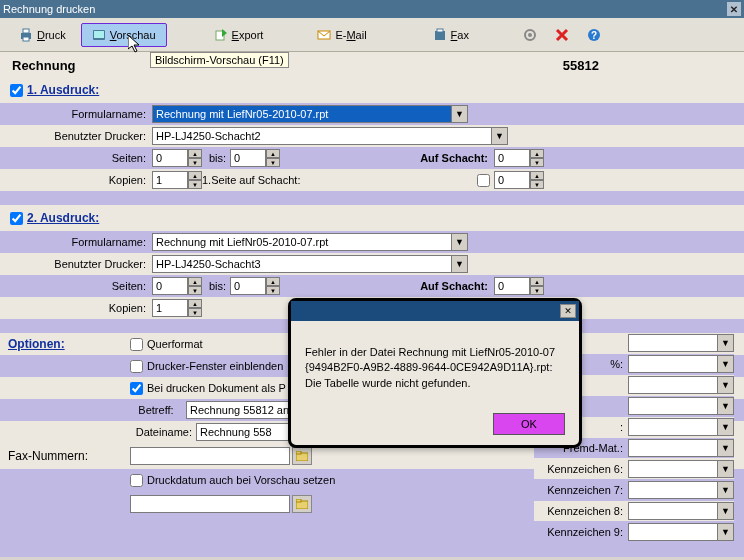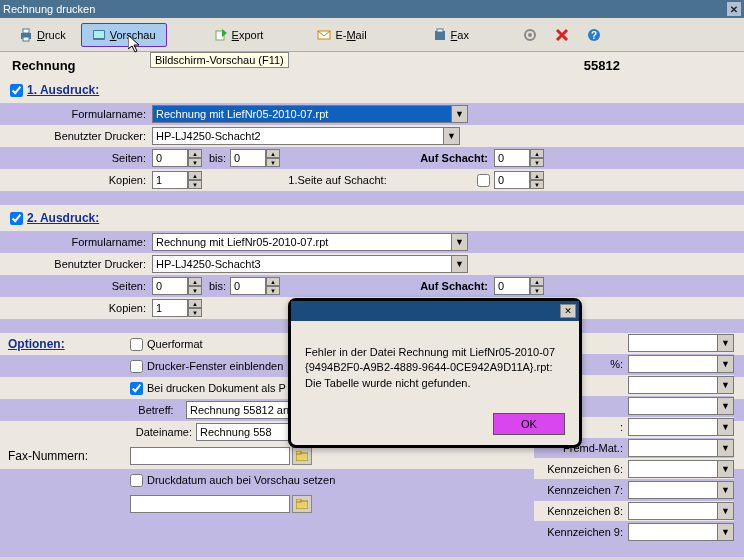--- a/index.html
+++ b/index.html
@@ -5,21 +5,21 @@
   * { box-sizing: border-box; margin: 0; padding: 0; }
   body { font-family: Tahoma, Arial, sans-serif; font-size: 11px; background: #d9d4cf; width: 744px; height: 560px; overflow: hidden; position: relative; }
   .titlebar { background: #4a7190; color: #fff; height: 18px; display: flex; align-items: center; justify-content: space-between; padding: 0 3px; font-size: 11px; }
   .titlebar .close { width: 14px; height: 14px; background: #b0c0d0; color: #222; display: flex; align-items: center; justify-content: center; font-weight: bold; font-size: 10px; cursor: pointer; }
   .toolbar { background: #e3e0d8; height: 34px; display: flex; align-items: center; padding: 0 8px; gap: 4px; border-bottom: 1px solid #b0aca0; }
   .tbtn { display: flex; align-items: center; gap: 4px; padding: 4px 10px; cursor: pointer; border: 1px solid transparent; border-radius: 2px; font-size: 11px; }
   .tbtn.active { background: #a6cdf0; border: 1px solid #6d28d9; }
   .ticon { width: 14px; height: 14px; display: inline-block; }
   .underline { text-decoration: underline; }
   .tooltip { position: absolute; top: 52px; left: 150px; background: #fffde4; border: 1px solid #888; padding: 1px 4px; font-size: 11px; z-index: 200; }
-  .header-row { display: flex; justify-content: space-between; padding: 6px 4px 4px 12px; background: #ece8e0; font-weight: bold; font-size: 13px; }
+  .header-row { display: flex; justify-content: space-between; padding: 6px 25px 4px 12px; background: #ece8e0; font-weight: bold; font-size: 13px; }
   .content { background: #bfb9e3; height: 480px; overflow: hidden; }
   .section-row { height: 26px; display: flex; align-items: center; padding: 0 10px; }
   .band-light { background: #ece8e0; }
   .band-purple { background: #bfb9e3; }
   .section-heading { color: #1030a0; font-weight: bold; text-decoration: underline; font-size: 12px; cursor: pointer; }
   .check { width: 13px; height: 13px; margin-right: 4px; }
   .form-row { display: flex; align-items: center; height: 22px; }
   .label-col { width: 152px; text-align: right; padding-right: 6px; font-size: 11px; }
   .inp { font-size: 11px; height: 18px; border: 1px solid #7a7a7a; background: #fff; padding: 0 3px; }
   .inp.sel { background: #1060c0; color: #fff; }
@@ -151,21 +151,21 @@
   <div class="form-row band-purple">
     <div class="label-col">Formularname:</div>
     <div class="dropdown">
       <input class="inp sel" style="width: 300px;" value="Rechnung mit LiefNr05-2010-07.rpt">
       <div class="drop-arrow">▼</div>
     </div>
   </div>
   <div class="form-row band-light">
     <div class="label-col">Benutzter Drucker:</div>
     <div class="dropdown">
-      <input class="inp" style="width: 292px;" value="HP-LJ4250-Schacht2">
+      <input class="inp" style="width: 340px;" value="HP-LJ4250-Schacht2">
       <div class="drop-arrow">▼</div>
     </div>
   </div>
   <div class="form-row band-purple">
     <div class="label-col">Seiten:</div>
     <input class="inp" style="width: 36px;" value="0">
     <div class="spinner">
         <div class="spin-btn">▲</div>
         <div class="spin-btn">▼</div>
       </div>
@@ -183,21 +183,21 @@
       </div>
     <div style="width:200px"></div>
   </div>
   <div class="form-row band-light">
     <div class="label-col">Kopien:</div>
     <input class="inp" style="width: 36px;" value="1">
     <div class="spinner">
         <div class="spin-btn">▲</div>
         <div class="spin-btn">▼</div>
       </div>
-    <div style="flex:1;text-align:center;padding-right:4px">1.Seite auf Schacht:</div>
+    <div style="flex:1;text-align:left;padding-right:4px">1.Seite auf Schacht:</div>
     <input type="checkbox" class="check" style="">
     <input class="inp" style="width: 36px;" value="0">
     <div class="spinner">
         <div class="spin-btn">▲</div>
         <div class="spin-btn">▼</div>
       </div>
     <div style="width:200px"></div>
   </div>
 
   <div class="section-row band-purple" style="height:14px"></div>

